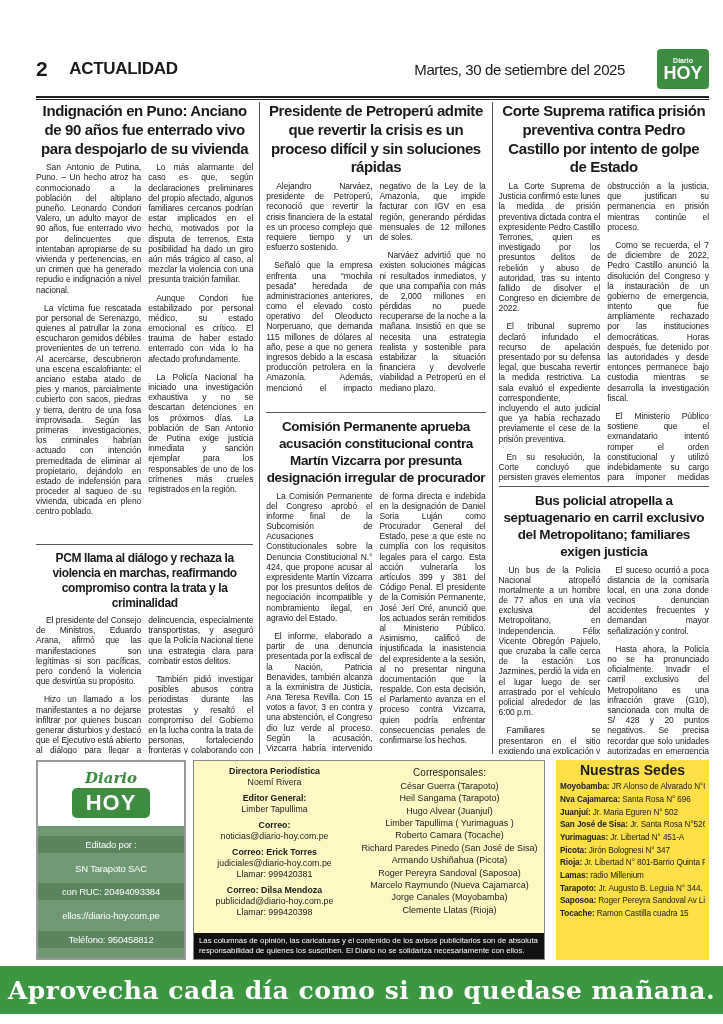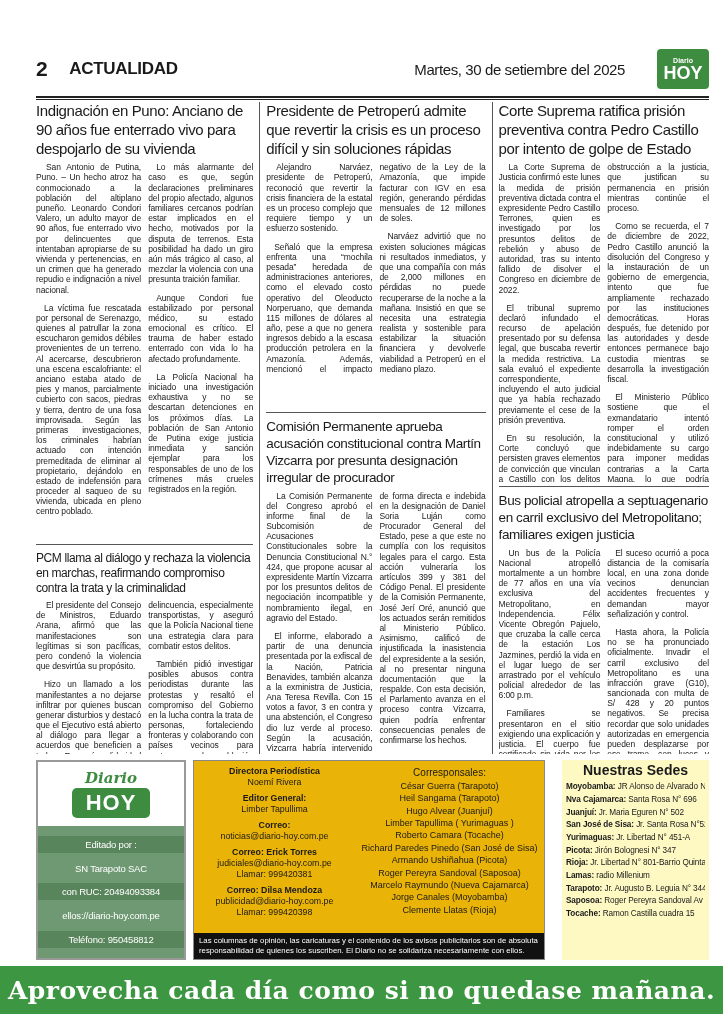--- a/index.html
+++ b/index.html
@@ -18,21 +18,21 @@
   .header-rule:after { content:""; display:block; margin-top:1px; border-top:1px solid #222; }
 
   
   .main { position:absolute; top:102px; left:36px; right:14px; height:652px; display:flex; }
   .col { overflow:hidden; }
   .col1 { width:228px; padding-right:6px; }
   .col2 { width:238px; padding:0 6px; border-left:1px solid #555; border-right:1px solid #555; }
   .col3 { width:221px; padding-left:6px; }
 
   .article { overflow:hidden; }
-  .article h2 { text-align:left; font-weight:normal; letter-spacing:-0.4px; line-height:1.25; margin-bottom:4px; }
+  .article h2 { text-align:center; font-weight:bold; letter-spacing:-0.4px; line-height:1.25; margin-bottom:4px; }
   .h-big { font-size:15px; }
   .h-med { font-size:13.5px; }
   .h-sml { font-size:12px; }
   .article .body { column-count:2; column-gap:7px; font-size:8.5px; line-height:1.2; text-align:justify; letter-spacing:-0.1px; }
   .article .body p { margin-bottom:8px; text-indent:8px; }
   .article .body p:first-child { text-indent:10px; }
   .art-divider { border-top:1px solid #555; margin:4px 0 6px 0; }
 
   .a-puno { height:438px; }
   .a-pcm  { height:205px; }
@@ -45,29 +45,29 @@
   .footer { position:absolute; top:760px; left:36px; right:14px; height:200px; display:flex; }
 
   .pub-box { width:150px; border:2px solid #999; margin-right:7px; display:flex; flex-direction:column; overflow:hidden; }
   .pub-logo { background:#fff; flex:0 0 64px; display:flex; flex-direction:column; align-items:center; justify-content:center; }
   .pub-logo .diario-script { color:#3d8c40; font-family:"DejaVu Serif", serif; font-style:italic; font-weight:bold; font-size:15px; line-height:1; }
   .pub-logo .hoy-block { background:#3d8c40; color:#fff; font-weight:bold; font-size:22px; letter-spacing:1px; padding:2px 14px; border-radius:5px; margin-top:2px; }
   .pub-rows { flex:1; background:#6f9972; display:flex; flex-direction:column; justify-content:space-evenly; padding:3px 0; }
   .pub-row { color:#fff; font-weight:normal; font-size:9.5px; text-align:center; padding:3px 2px; letter-spacing:-0.2px; }
   .pub-row.dark { background:#59855c; }
 
-  .staff-corr { width:352px; border:1px solid #888; background:#eab308; display:flex; margin-right:17px; position:relative; padding-bottom:33px; }
+  .staff-corr { width:352px; border:1px solid #888; background:#fef9c3; display:flex; margin-right:11px; position:relative; padding-bottom:33px; }
   .staff { width:46%; padding:5px 3px; text-align:center; font-size:8.8px; line-height:1.25; }
   .staff .lbl { font-weight:bold; margin-top:5px; }
   .staff .val { }
   .corr { width:54%; padding:5px 2px; text-align:center; font-size:9px; line-height:1.38; }
   .corr .lbl { font-weight:normal; font-size:10px; }
   .disclaimer { position:absolute; left:0; right:0; bottom:0; background:#111; color:#fff; font-size:7.8px; line-height:1.3; padding:3px 5px; text-align:left; }
 
-  .sedes { flex:1; background:#fef9c3; padding:2px 4px; overflow:hidden; }
+  .sedes { flex:1; background:#fde047; padding:2px 4px; overflow:hidden; }
   .sedes .sedes-title { text-align:center; font-weight:bold; font-size:14px; line-height:1.15; margin-bottom:3px; }
   .sede-line { font-size:8.2px; line-height:1.55; letter-spacing:-0.1px; white-space:nowrap; overflow:hidden; }
   .sede-line .city { font-weight:bold; }
 
   
   .banner { position:absolute; left:0; right:0; bottom:10px; height:48px; background:#3d9641; display:flex; align-items:center; justify-content:center; }
   .banner span { color:#fff; font-family:"DejaVu Serif", serif; font-weight:bold; font-size:25px; letter-spacing:0.5px; }
 </style>
 </head>
 <body>

